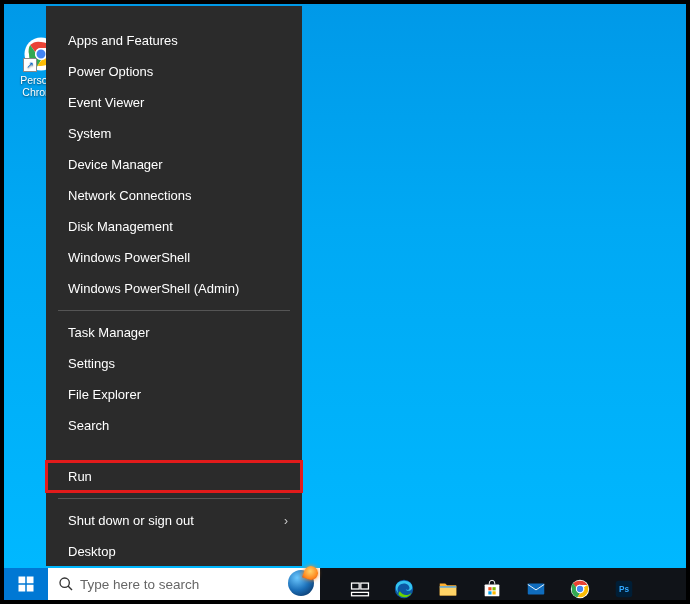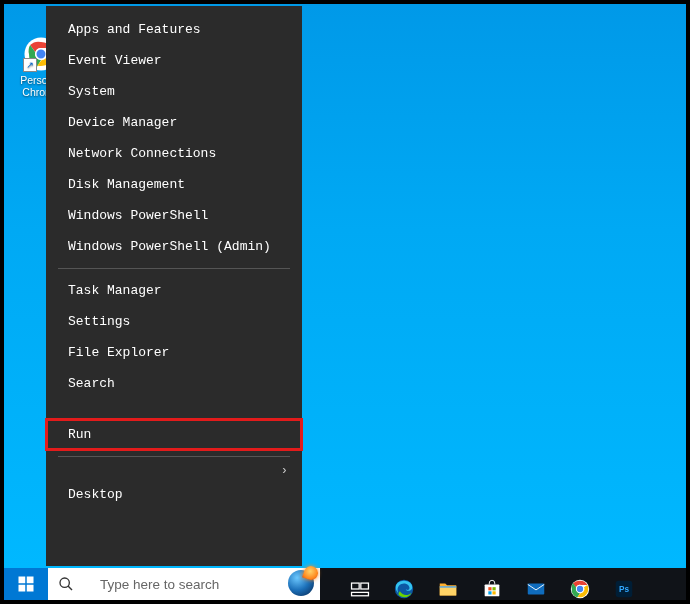--- a/index.html
+++ b/index.html
@@ -18,21 +18,21 @@
     .shortcut-arrow {
       position: absolute; left: 0; bottom: 0; width: 14px; height: 14px; background: #fff;
       border: 1px solid #888; font-size: 9px; line-height: 12px; color: #0066cc; text-align: center;
     }
     .desktop-icon-label { font-size: 10.5px; line-height: 12px; }
 
     .winx-menu {
       position: absolute; left: 42px; top: 2px; bottom: 2px; width: 256px;
       background: #2b2b2b; color: #fff; font-size: 13px;
     }
-    .winx-list { list-style: none; padding: 8px 0; font-family: Liberation Mono, monospace; }
+    .winx-list { list-style: none; padding: 19px 0; }
     .winx-item {
       padding: 8px 16px 8px 22px; cursor: default; position: relative;
     }
     .winx-sep { height: 1px; background: #555; margin: 6px 12px; }
     .winx-item.highlight { outline: 3px solid #e21b1b; outline-offset: -2px; margin-top: 20px; }
     .submenu-arrow {
       position: absolute; right: 14px; top: 50%; transform: translateY(-50%);
       font-size: 12px; color: #ccc;
     }
 
@@ -40,21 +40,21 @@
       position: absolute; left: 2px; right: 2px; bottom: 2px; height: 32px;
       background: #101318; display: flex; align-items: stretch;
     }
     .start-button {
       width: 44px; display: flex; align-items: center; justify-content: center;
       background: #0078d4;
     }
     .start-button svg { width: 18px; height: 18px; }
     .search-box {
       flex: 0 0 272px; background: #fff; display: flex; align-items: center;
-      padding: 0 10px; gap: 26px; position: relative; color: #555;
+      padding: 0 10px; gap: 6px; position: relative; color: #555;
     }
     .search-icon { width: 16px; height: 16px; color: #333; flex: none; }
     .search-text { font-size: 13.5px; color: #666; flex: 1; }
     .search-orb {
       position: absolute; right: 4px; top: 50%; transform: translateY(-50%);
       width: 28px; height: 28px;
     }
     .orb-circle {
       width: 26px; height: 26px; border-radius: 50%;
       background: radial-gradient(circle at 35% 30%, #6cc8ff 0%, #1b6fb8 50%, #07234a 100%);
@@ -91,35 +91,36 @@
       </div>
       <div class="desktop-icon-label">
         <span>Personal</span><br>
         <span>Chrome</span>
       </div>
     </div>
 
     <div class="winx-menu">
       <ul class="winx-list" id="winx-list">
           <li class="winx-item"><span>Apps and Features</span></li>
+          <li class="winx-item"><span>Power Options</span></li>
           <li class="winx-item"><span>Event Viewer</span></li>
           <li class="winx-item"><span>System</span></li>
           <li class="winx-item"><span>Device Manager</span></li>
           <li class="winx-item"><span>Network Connections</span></li>
           <li class="winx-item"><span>Disk Management</span></li>
           <li class="winx-item"><span>Windows PowerShell</span></li>
           <li class="winx-item"><span>Windows PowerShell (Admin)</span></li>
           <div class="winx-sep"></div>
           <li class="winx-item"><span>Task Manager</span></li>
           <li class="winx-item"><span>Settings</span></li>
           <li class="winx-item"><span>File Explorer</span></li>
           <li class="winx-item"><span>Search</span></li>
           <li class="winx-item highlight"><span>Run</span></li>
           <div class="winx-sep"></div>
-          <li class="winx-item"><span class="submenu-arrow">›</span></li>
+          <li class="winx-item"><span>Shut down or sign out</span><span class="submenu-arrow">›</span></li>
           <li class="winx-item"><span>Desktop</span></li>
         </ul>
     </div>
   </div>
 
   <div class="taskbar">
     <div class="start-button">
       <svg viewBox="0 0 24 24">
         <rect x="2" y="2" width="9" height="9" fill="#fff"></rect>
         <rect x="13" y="2" width="9" height="9" fill="#fff"></rect>

